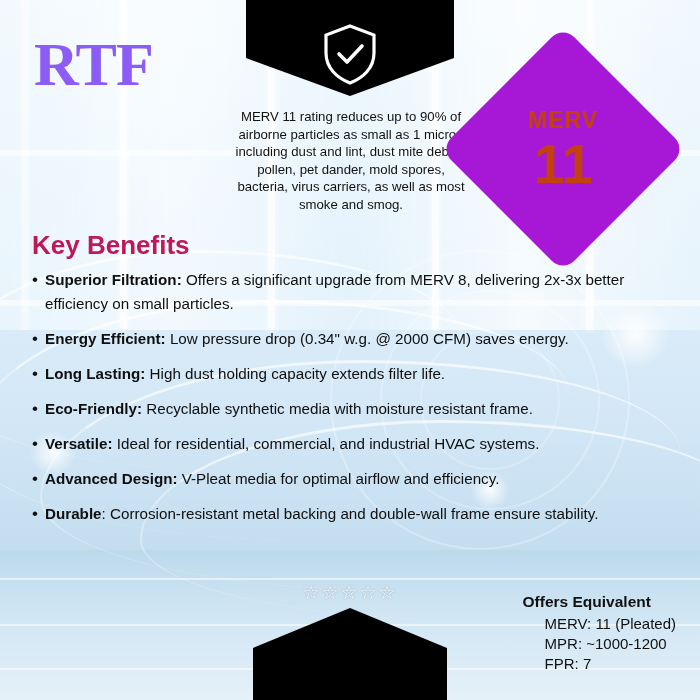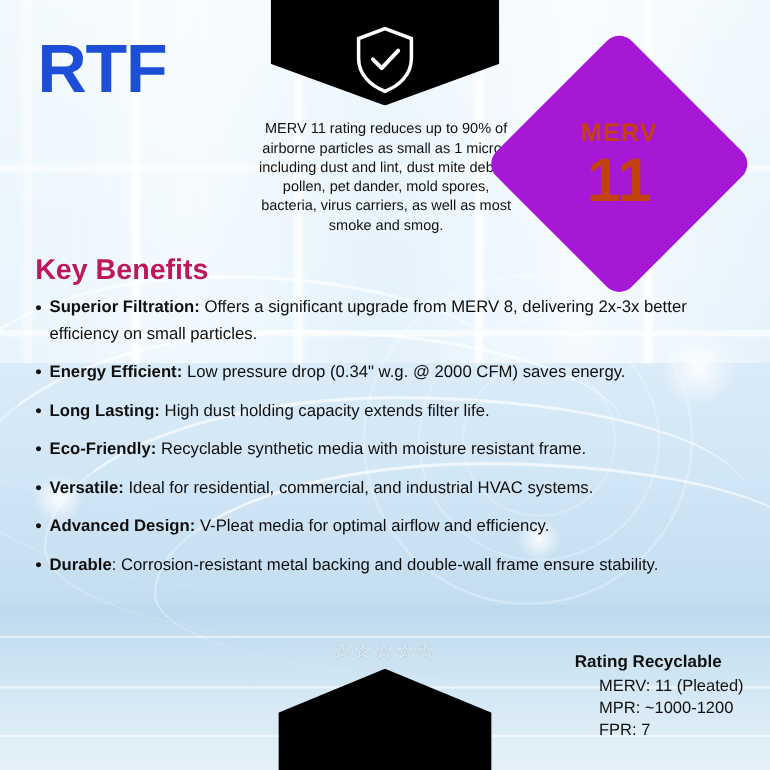--- a/index.html
+++ b/index.html
@@ -98,26 +98,26 @@
     width: 194px; text-align: center;
     color: #fff; font-size: 19px; letter-spacing: 2px;
     text-shadow: 0 0 2px rgba(0,0,0,.35);
   }
 
   
   .logo {
     position: absolute; top: 32px; left: 34px; width: 200px;
   }
   .logo-rtf {
-    font-family: Liberation Sans, sans-serif;
+    font-family: Liberation Serif, serif;
     font-weight: bold;
     font-size: 62px;
     line-height: 64px;
     letter-spacing: -1px;
-    color: #1d4ed8;
+    color: #8b5cf6;
   }
   .logo-sub {
     font-family: "Liberation Sans", sans-serif;
     font-size: 16.5px;
     letter-spacing: 1.6px;
     color: #6d6d6d;
     margin-top: 4px;
   }
 
   
@@ -279,19 +279,19 @@
       <span class="bullet">•</span>
       <span class="benefit-text"><b>Durable</b><span>: Corrosion-resistant metal backing and double-wall frame ensure stability.</span></span>
     </div>
 
   </div>
 
   <div class="stars">☆☆☆☆☆</div>
   <div class="bottom-notch"></div>
 
   <div class="rating">
-    <div class="rating-title">Rating Recyclable</div>
+    <div class="rating-title">Offers Equivalent</div>
     <div class="rating-line">MERV: 11 (Pleated)</div>
     <div class="rating-line">MPR: ~1000-1200</div>
     <div class="rating-line">FPR: 7</div>
   </div>
 
 </div>
 
 </body></html>

